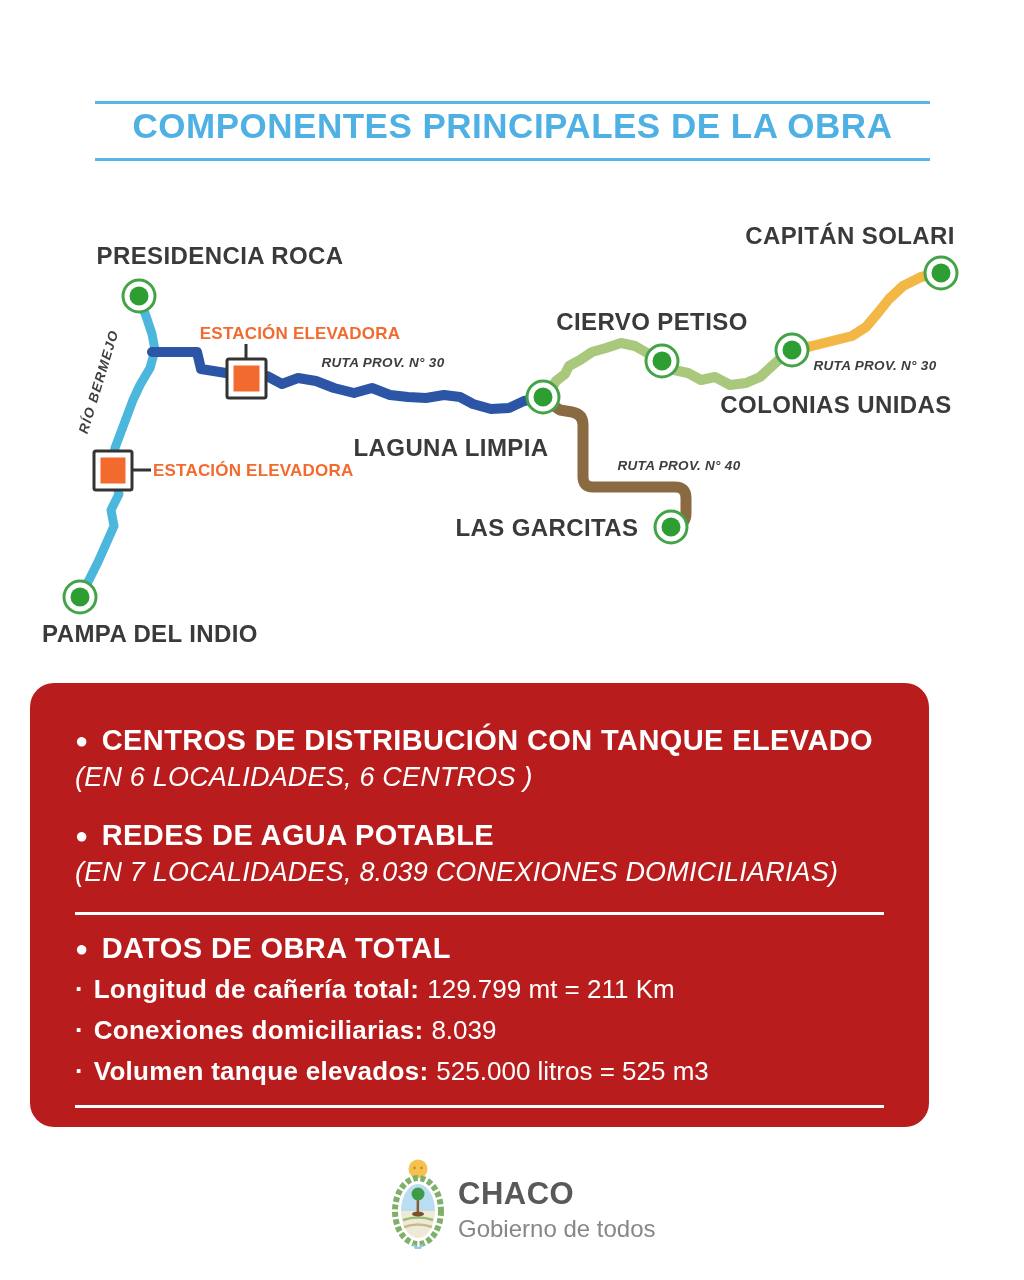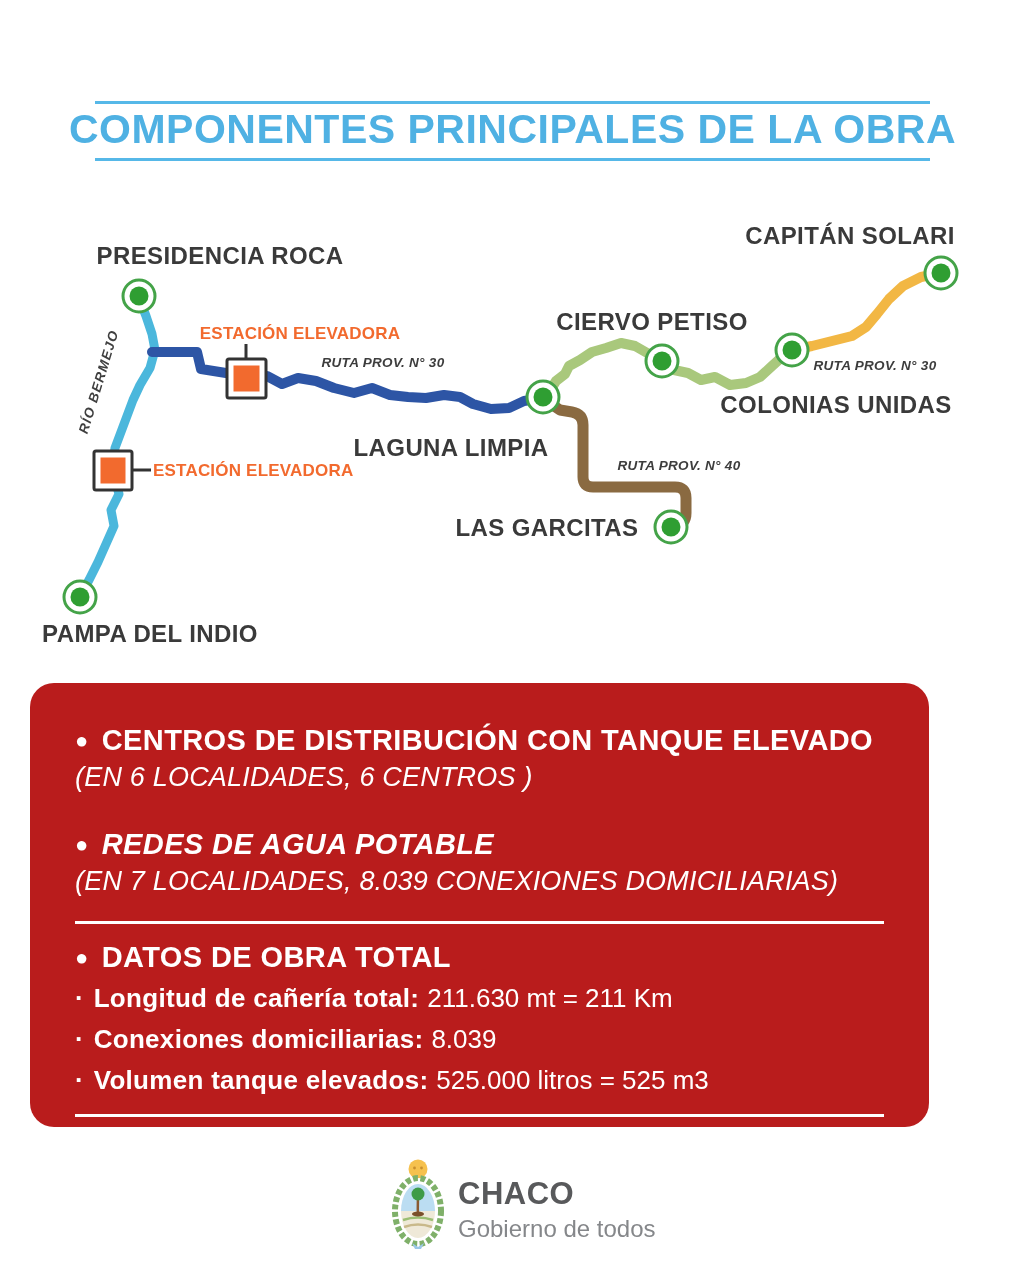--- a/index.html
+++ b/index.html
@@ -4,39 +4,39 @@
 <style>
   html,body{margin:0;padding:0;background:#fff;}
   .page{position:relative;width:1024px;height:1280px;background:#fff;overflow:hidden;
         font-family:"Liberation Sans",sans-serif;}
 
   
   .title-rule{position:absolute;left:95px;width:835px;height:3px;background:#56B8E8;}
   .rule-top{top:101px;}
   .rule-bottom{top:158px;}
   .title{position:absolute;left:60px;top:106px;width:905px;margin:0;text-align:center;
-         font-size:41px;font-weight:800;color:#4FB1E3;letter-spacing:0.5px;}
+         font-size:35px;font-weight:800;color:#4FB1E3;letter-spacing:0.5px;}
 
   
   .map{position:absolute;left:0;top:185px;width:1024px;height:500px;}
   .route{fill:none;stroke-linecap:round;stroke-linejoin:round;}
   .town-label{font-family:"Liberation Sans",sans-serif;font-size:24px;font-weight:800;
               fill:#3A3A3A;letter-spacing:0.4px;}
   .route-label{font-family:"Liberation Sans",sans-serif;font-size:13.5px;font-style:italic;
                font-weight:700;fill:#3D3D3D;letter-spacing:0.3px;}
   .station-label{font-family:"Liberation Sans",sans-serif;font-size:17px;font-weight:800;
                  fill:#F26A2E;letter-spacing:0.2px;}
   .river-label{font-family:"Liberation Sans",sans-serif;font-size:13.5px;font-style:italic;
                font-weight:700;fill:#3F3F3F;letter-spacing:1.2px;}
 
   
   .info-box{position:absolute;left:30px;top:683px;width:899px;height:444px;background:#b91c1c;
             border-radius:24px;box-sizing:border-box;padding:30px 45px 0 45px;color:#fff;}
   .head{font-size:29px;font-weight:800;letter-spacing:0.4px;margin:10px 0 0;line-height:1.2;}
-  .head.gap{margin-top:34px;font-style:italic;}
+  .head.gap{margin-top:25px;}
   .head.small-gap{margin-top:16px;}
   .sub{font-size:27px;font-weight:400;letter-spacing:0.2px;margin:3px 0 0;line-height:1.2;font-style:italic;}
   .bullet{font-size:22px;margin-right:13px;vertical-align:2px;}
   .divider{height:3px;background:#fff;margin-top:24px;}
   .divider.d2{margin-top:16px;}
   .row{font-size:26px;margin:6px 0 0;line-height:35px;}
   .row .dot{font-weight:800;margin-right:10px;}
   .row .lbl{font-weight:700;letter-spacing:0.3px;}
   .row .val{font-weight:400;margin-left:8px;}
 
@@ -131,21 +131,21 @@
     <p class="head"><span class="bullet">●</span><span>CENTROS DE DISTRIBUCIÓN CON TANQUE ELEVADO</span></p>
     <p class="sub">(EN 6 LOCALIDADES, 6 CENTROS )</p>
 
     <p class="head gap"><span class="bullet">●</span><span>REDES DE AGUA POTABLE</span></p>
     <p class="sub">(EN 7 LOCALIDADES, 8.039 CONEXIONES DOMICILIARIAS)</p>
 
     <div class="divider"></div>
 
     <p class="head small-gap"><span class="bullet">●</span><span>DATOS DE OBRA TOTAL</span></p>
 
-    <p class="row"><span class="dot">·</span><span class="lbl">Longitud de cañería total:</span><span class="val">211.630 mt = 211 Km</span></p>
+    <p class="row"><span class="dot">·</span><span class="lbl">Longitud de cañería total:</span><span class="val">129.799 mt = 211 Km</span></p>
     <p class="row"><span class="dot">·</span><span class="lbl">Conexiones domiciliarias:</span><span class="val">8.039</span></p>
     <p class="row"><span class="dot">·</span><span class="lbl">Volumen tanque elevados:</span><span class="val">525.000 litros = 525 m3</span></p>
 
     <div class="divider d2"></div>
   </section>
 
   <footer class="footer">
     <svg class="crest" viewBox="0 0 56 94">
       <circle cx="28" cy="12" r="9.5" fill="#F6C14E"></circle>
       <circle cx="24.5" cy="11" r="1.4" fill="#C98F2E"></circle>

